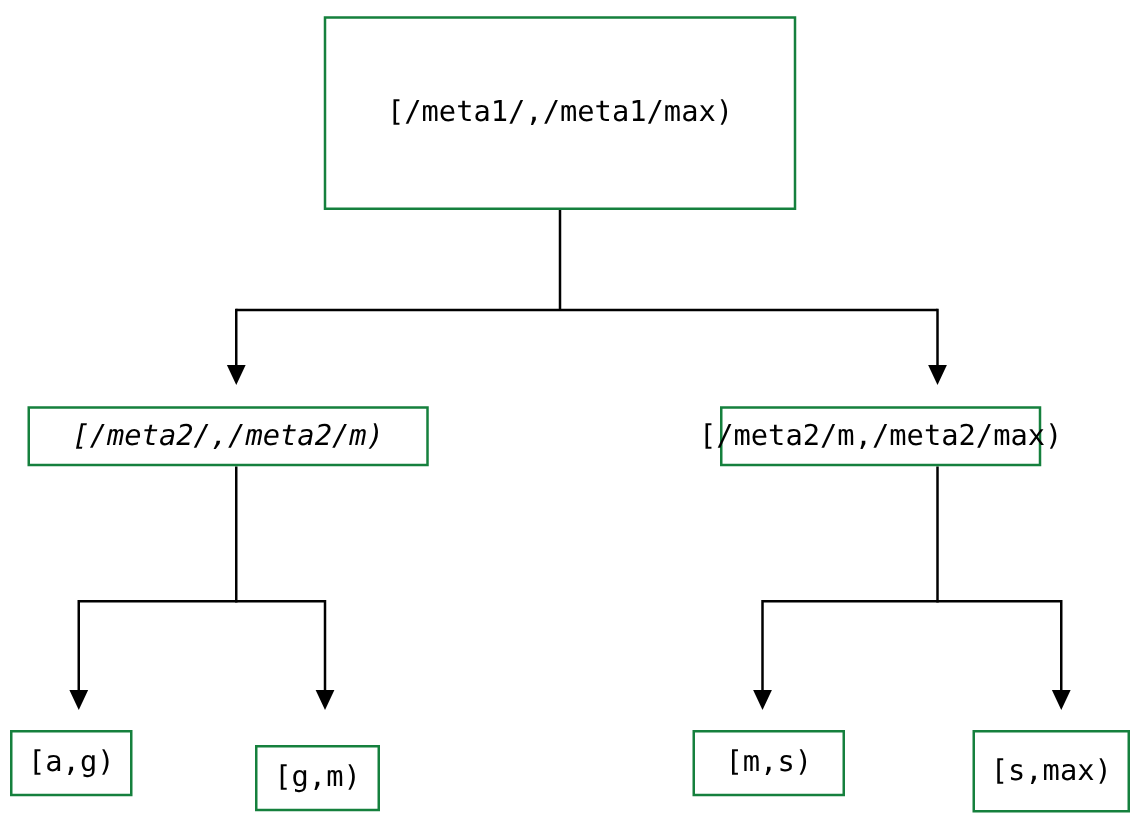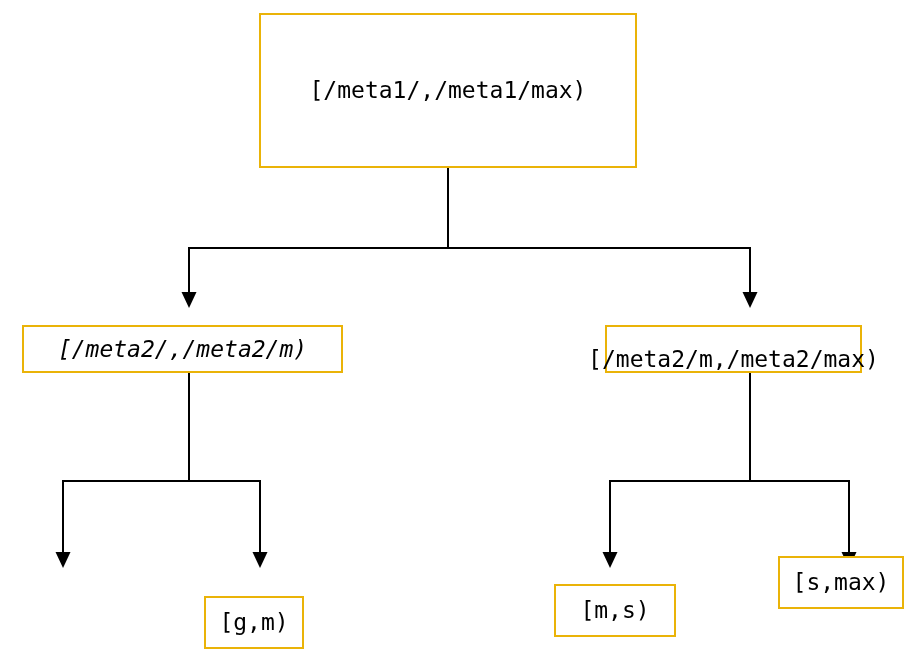--- a/index.html
+++ b/index.html
@@ -19,37 +19,37 @@
     position: absolute;
     left: 0;
     top: 0;
     width: 912px;
     height: 652px;
     pointer-events: none;
   }
   .node {
     position: absolute;
     box-sizing: border-box;
-    border: 2px solid #eab308;
+    border: 2px solid #15803d;
     background: #ffffff;
     color: #000000;
     font-size: 23px;
     line-height: 1;
     display: flex;
     align-items: center;
     justify-content: center;
     white-space: nowrap;
   }
   .node-root      { left: 259px; top: 13px;  width: 378px; height: 155px; }
   .node-mid-left  { left: 22px;  top: 325px; width: 321px; height: 48px; font-style: italic; }
-  .node-mid-right { left: 605px; top: 325px; width: 257px; height: 48px; align-items: flex-end; }
+  .node-mid-right { left: 576px; top: 325px; width: 257px; height: 48px; }
   .node-leaf-ag   { left: 8px;   top: 584px; width: 98px;  height: 53px; }
   .node-leaf-gm   { left: 204px; top: 596px; width: 100px; height: 53px; }
   .node-leaf-ms   { left: 554px; top: 584px; width: 122px; height: 53px; }
-  .node-leaf-smax { left: 778px; top: 556px; width: 126px; height: 53px; }
+  .node-leaf-smax { left: 778px; top: 584px; width: 126px; height: 66px; }
 </style>
 </head>
 <body>
 
 <div class="canvas">
 
   <svg class="connectors" viewBox="0 0 912 652" xmlns="http://www.w3.org/2000/svg">
     <g stroke="#000000" stroke-width="2" fill="none">
 
       <path d="M448,168 V248"></path>
@@ -87,20 +87,23 @@
   </div>
 
   <div class="node node-mid-left">
     <span>[/meta2/,/meta2/m)</span>
   </div>
 
   <div class="node node-mid-right">
     <span>[/meta2/m,/meta2/max)</span>
   </div>
 
+  <div class="node node-leaf-ag">
+    <span>[a,g)</span>
+  </div>
 
   <div class="node node-leaf-gm">
     <span>[g,m)</span>
   </div>
 
   <div class="node node-leaf-ms">
     <span>[m,s)</span>
   </div>
 
   <div class="node node-leaf-smax">

